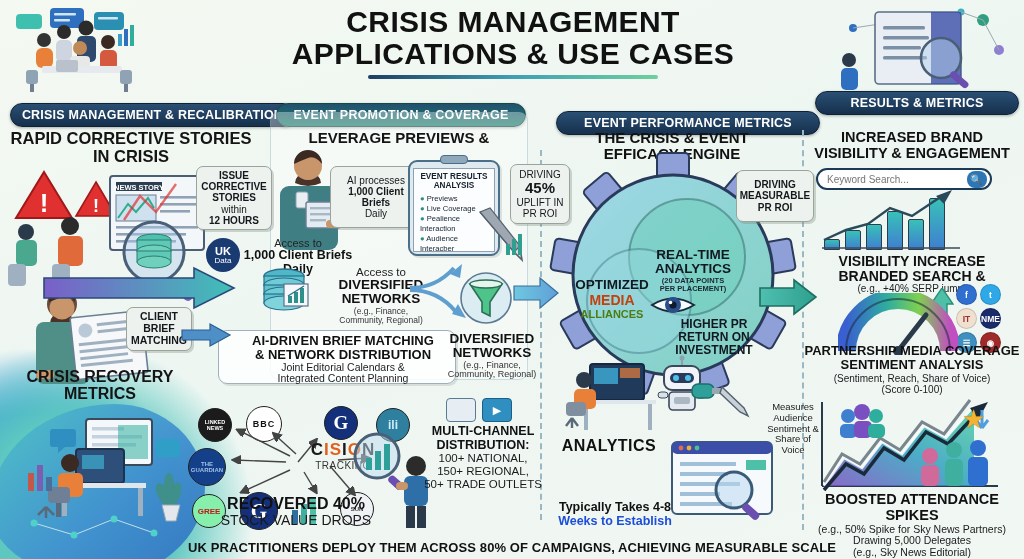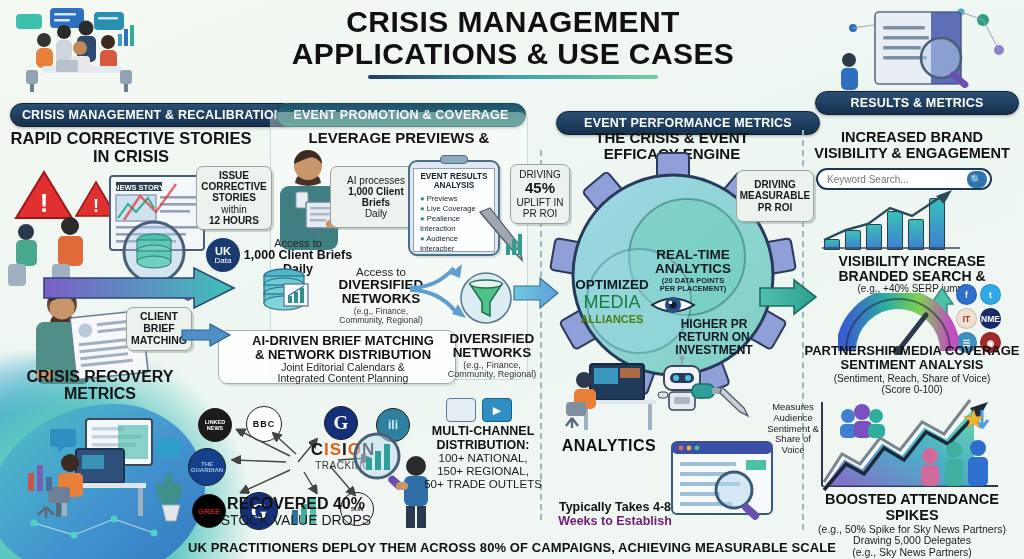--- a/index.html
+++ b/index.html
@@ -436,21 +436,21 @@
     </div>
   <div class="logo" style="left:138px;top:2px;width:34px;height:34px;background:#14307a;color:#fff;font-size:19px;font-family:'Liberation Serif',serif;">
       <span>G</span>
     </div>
   <div class="logo" style="left:190px;top:4px;width:34px;height:34px;background:#2f7f9f;color:#cfeef8;font-size:12px;">
       <span>ili</span>
     </div>
   <div class="logo" style="left:2px;top:44px;width:38px;height:38px;background:#14408a;color:#9fc0e8;font-size:6px;text-align:center;">
       <span>THE GUARDIAN</span>
     </div>
-  <div class="logo" style="left:6px;top:90px;width:34px;height:34px;background:#000000;color:#c01818;font-size:8px;">
+  <div class="logo" style="left:6px;top:90px;width:34px;height:34px;background:#86efac;color:#c01818;font-size:8px;">
       <span>GREE</span>
     </div>
   <div class="logo" style="left:54px;top:88px;width:38px;height:38px;background:#14307a;color:#fff;font-size:21px;font-family:'Liberation Serif',serif;">
       <span>G</span>
     </div>
   <div class="logo" style="left:154px;top:88px;width:34px;height:34px;background:#eef2f5;color:#333;font-size:6px;">
       <span>SUN</span>
     </div>
   <svg style="position:absolute;left:104px;top:92px;width:36px;height:28px;" viewBox="0 0 36 28">
     <rect x="2" y="14" width="6" height="14" fill="#2f6f9f"></rect>
@@ -546,21 +546,21 @@
 
 <div style="position:absolute;left:634px;top:248px;width:118px;text-align:center;line-height:1.06;">
   <div style="font-size:13.5px;font-weight:bold;color:#101820;">REAL-TIME</div>
   <div style="font-size:13.5px;font-weight:bold;color:#101820;">ANALYTICS</div>
   <div style="font-size:7.5px;font-weight:bold;color:#1a2630;">(20 DATA POINTS</div>
   <div style="font-size:7.5px;font-weight:bold;color:#1a2630;">PER PLACEMENT)</div>
 </div>
 
 <div style="position:absolute;left:562px;top:278px;width:100px;text-align:center;line-height:1.1;">
   <div style="font-size:13.5px;font-weight:bold;color:#101820;">OPTIMIZED</div>
-  <div style="font-size:18px;font-weight:normal;color:#15803d;">MEDIA</div>
+  <div style="font-size:14px;font-weight:bold;color:#c2410c;">MEDIA</div>
   <div style="font-size:11px;font-weight:bold;color:#4d7c0f;">ALLIANCES</div>
 </div>
 
 <svg class="eye" viewBox="0 0 46 26">
   <path d="M2 13 Q23 0 44 13 Q23 26 2 13Z" fill="#f4fbff" stroke="#1a2a3a" stroke-width="2"></path>
   <circle cx="23" cy="13" r="8" fill="#2a4f8a"></circle>
     <circle cx="23" cy="13" r="3.6" fill="#101a28"></circle>
     <circle cx="20.5" cy="10.5" r="1.8" fill="#fff"></circle>
   <path d="M23 -2 l0 -6 M12 -1 l-3 -5 M34 -1 l3 -5" stroke="#1a2a3a" stroke-width="1.4"></path>
 </svg>
@@ -632,21 +632,21 @@
       <rect x="12" y="54" width="40" height="4"></rect>
       <rect x="12" y="64" width="52" height="4"></rect>
     </g>
   <rect x="78" y="22" width="20" height="10" fill="#4fc0a8"></rect>
   <circle cx="66" cy="52" r="18" fill="rgba(185,215,238,.52)" stroke="#3a5a78" stroke-width="3"></circle>
   <rect x="78" y="64" width="20" height="8" rx="4" transform="rotate(42 78 64)" fill="#6a4fb0"></rect>
 </svg>
 
 <div style="position:absolute;left:552px;top:500px;width:126px;text-align:center;line-height:1.12;">
   <div style="font-size:12.5px;font-weight:bold;color:#111;">Typically Takes 4-8</div>
-  <div style="font-size:12.5px;font-weight:bold;color:#701a75;">Weeks to Establish</div>
+  <div style="font-size:12.5px;font-weight:bold;color:#1d4ed8;">Weeks to Establish</div>
 </div>
 
 <div style="position:absolute;left:762px;top:402px;width:62px;text-align:center;line-height:1.14;font-size:9.5px;color:#1a1a1a;">
   <div>Measures</div>
   <div>Audience</div>
   <div>Sentiment &amp;</div>
   <div>Share of</div>
   <div>Voice</div>
 </div>
 
@@ -746,16 +746,16 @@
       <rect x="156" y="59" width="20" height="29" rx="5" fill="#2f6fd0"></rect>
     </g>
   <path d="M170 30 l0 -18 m0 18 l-6 -8 m6 8 l6 -8" stroke="#4f9fe0" stroke-width="3" fill="none"></path>
 </svg>
 <div class="star">★</div>
 
 <div style="position:absolute;left:800px;top:492px;width:224px;text-align:center;line-height:1.1;">
   <div style="font-size:14.5px;font-weight:bold;color:#111;">BOOSTED ATTENDANCE SPIKES</div>
   <div style="font-size:10.5px;color:#1a1a1a;">(e.g., 50% Spike for Sky News Partners)</div>
   <div style="font-size:10.5px;color:#1a1a1a;">Drawing 5,000 Delegates</div>
-  <div style="font-size:10.5px;color:#1a1a1a;">(e.g., Sky News Partners)</div>
+  <div style="font-size:10.5px;color:#1a1a1a;">(e.g., Sky News Editorial)</div>
 </div>
 
 <div class="footer">UK PRACTITIONERS DEPLOY THEM ACROSS 80% OF CAMPAIGNS, ACHIEVING MEASURABLE SCALE</div>
 
 </body></html>

